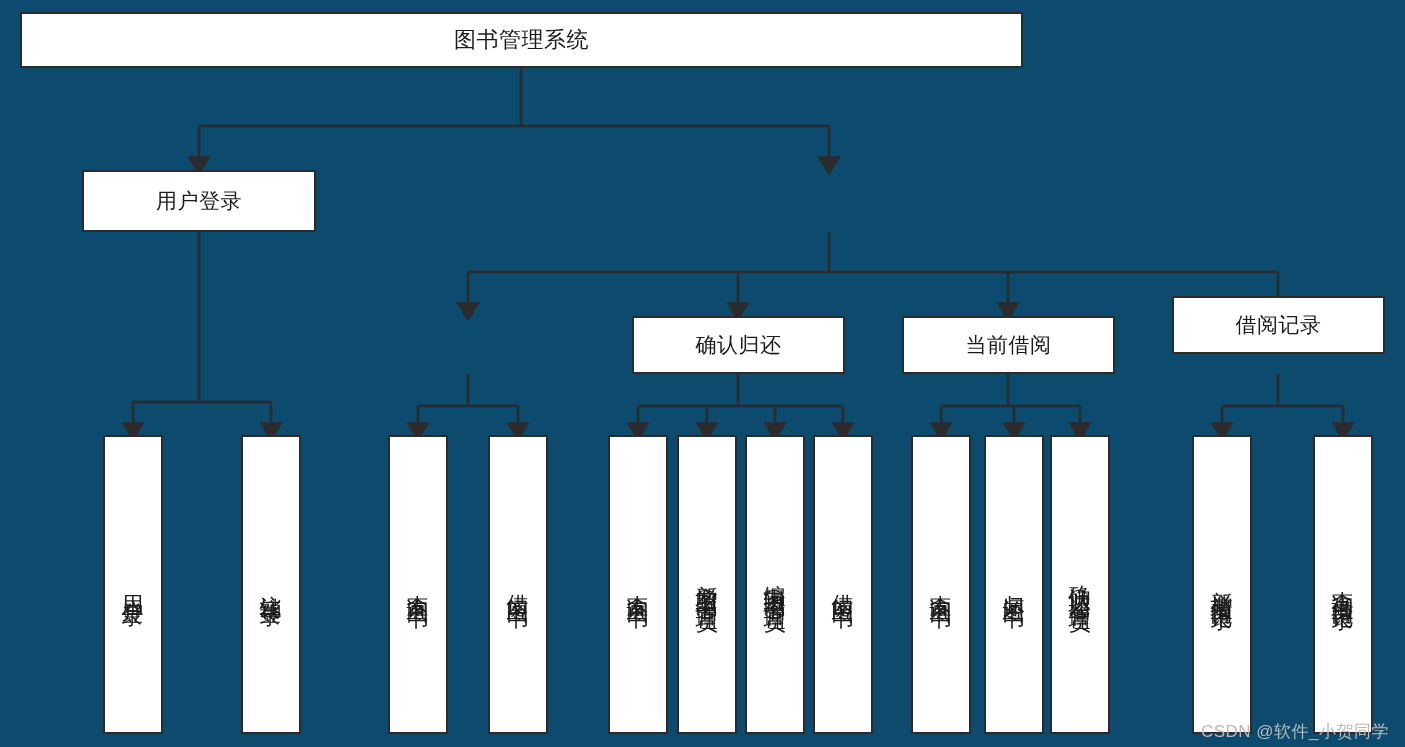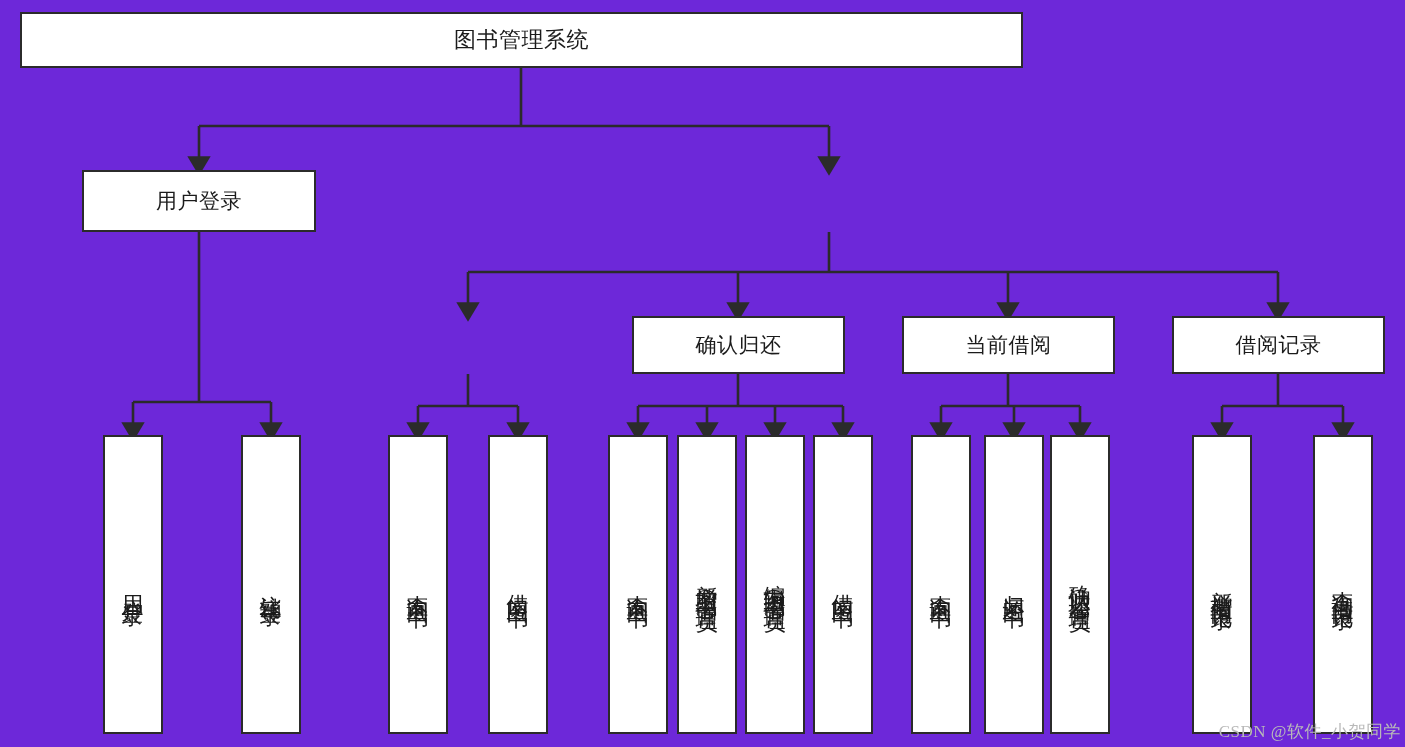--- a/index.html
+++ b/index.html
@@ -8,21 +8,21 @@
     padding: 0;
     background: #ffffff;
   }
   body {
     font-family: "Liberation Sans", "DejaVu Sans", sans-serif;
   }
   #diagram-root {
     position: relative;
     width: 1405px;
     height: 747px;
-    background: #6d28d9;
+    background: #0c4a6e;
     overflow: hidden;
   }
   #edges-layer {
     position: absolute;
     left: 0;
     top: 0;
     width: 1405px;
     height: 747px;
     pointer-events: none;
   }
@@ -60,28 +60,27 @@
     writing-mode: vertical-rl;
     text-orientation: upright;
     font-size: 22px;
     line-height: 1.05;
     letter-spacing: 4px;
     white-space: normal;
     max-height: 100%;
   }
   #watermark {
     position: absolute;
-    right: 4px;
+    right: 16px;
     bottom: 4px;
     font-size: 17px;
     color: #b9b9b9;
     letter-spacing: 0.5px;
     user-select: none;
     white-space: nowrap;
-    font-family: Liberation Serif, serif;
   }
 </style>
 </head>
 <body>
 
 <div id="diagram-root">
 
   <svg id="edges-layer" viewBox="0 0 1405 747" width="1405" height="747" xmlns="http://www.w3.org/2000/svg">
     <defs>
       <marker id="arrowhead" markerWidth="9" markerHeight="9" refX="2.2" refY="4.5" orient="auto" markerUnits="strokeWidth">
@@ -141,21 +140,21 @@
   <div class="node node-h" style="left:82px; top:170px; width:234px; height:62px;">
     <span class="node-label">用户登录</span>
   </div>
 
   <div class="node node-h" style="left:632px; top:316px; width:213px; height:58px;">
     <span class="node-label">确认归还</span>
   </div>
   <div class="node node-h" style="left:902px; top:316px; width:213px; height:58px;">
     <span class="node-label">当前借阅</span>
   </div>
-  <div class="node node-h" style="left:1172px; top:316px; width:213px; height:58px;align-items:center;">
+  <div class="node node-h" style="left:1172px; top:296px; width:213px; height:58px;align-items:center;">
     <span class="node-label">借阅记录</span>
   </div>
 
   <div class="node node-v" style="left:103px; top:435px; width:60px; height:299px;">
     <span class="node-label">用户登录</span>
   </div>
   <div class="node node-v" style="left:241px; top:435px; width:60px; height:299px;">
     <span class="node-label">注销登录</span>
   </div>
 

